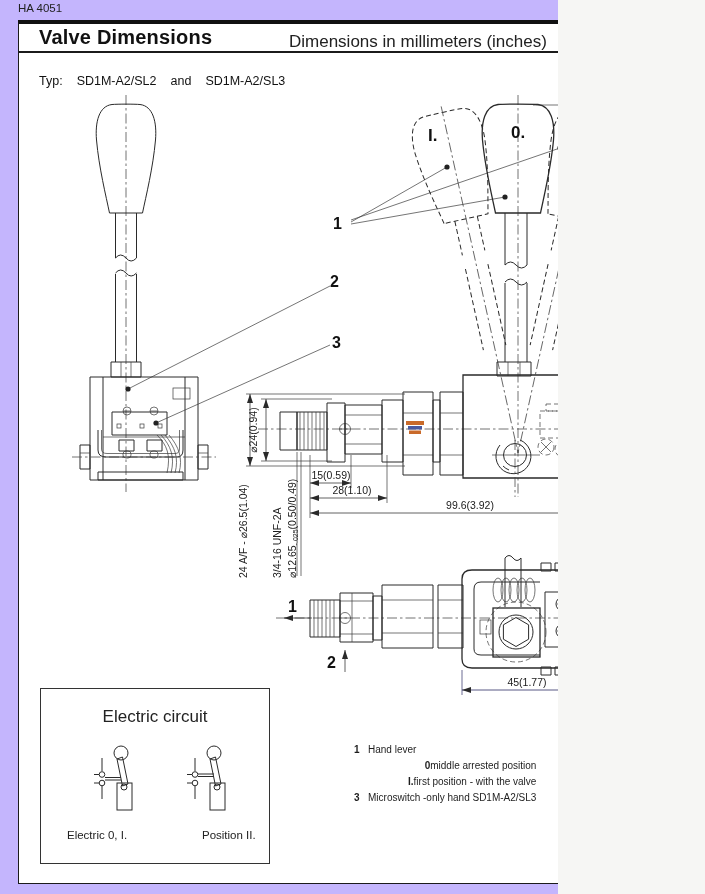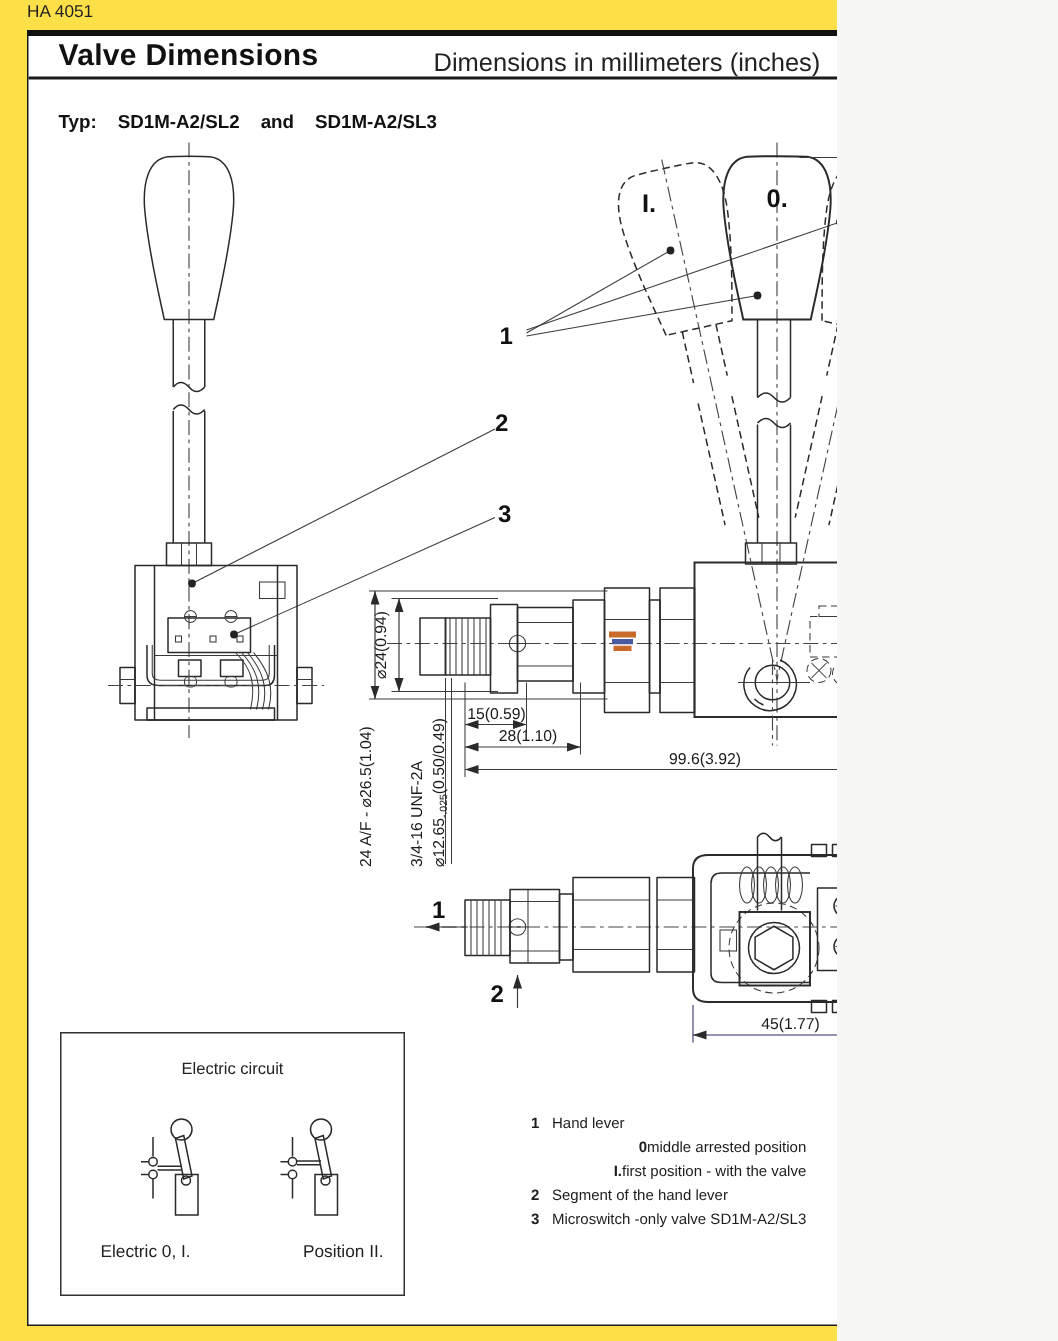--- a/index.html
+++ b/index.html
@@ -1,39 +1,39 @@
 <!DOCTYPE html>
 <html><head>
 <meta charset="utf-8">
 <style>
   html,body{margin:0;padding:0;background:#f6f6f4;}
-  .page{position:relative;width:558px;height:894px;background:#fde047;font-family:"Liberation Sans",sans-serif;color:#1c1c1c;overflow:hidden;}
+  .page{position:relative;width:558px;height:894px;background:#c4b5fd;font-family:"Liberation Sans",sans-serif;color:#1c1c1c;overflow:hidden;}
   .doc-code{position:absolute;left:18px;top:2px;font-size:11.5px;color:#222;}
   .frame{position:absolute;left:18px;top:20px;width:678px;height:864px;border:1.5px solid #1b1b1b;border-top:4px solid #111;box-sizing:border-box;background:#fff;}
   .hdr{position:absolute;left:0;top:0;width:100%;height:29px;border-bottom:2px solid #1b1b1b;box-sizing:border-box;}
   .hdr-title{position:absolute;left:20px;top:2px;font-size:20px;font-weight:bold;letter-spacing:.2px;color:#111;}
   .hdr-sub{position:absolute;left:270px;top:8px;font-size:17px;color:#222;}
-  .typ{position:absolute;left:20px;top:50px;font-size:12.5px;font-weight:bold;color:#111;}
+  .typ{position:absolute;left:20px;top:50px;font-size:12.5px;font-weight:normal;color:#111;}
   .typ span{margin-right:14px;}
   svg.drawing{position:absolute;left:0;top:0;}
   .ln{stroke:#2a2a2a;fill:none;stroke-width:1;stroke-linecap:butt;stroke-linejoin:round;}
   .ln2{stroke:#2a2a2a;fill:none;stroke-width:1.3;}
   .thin{stroke:#3a3a3a;fill:none;stroke-width:.7;}
   .dash{stroke-dasharray:5 3;}
   .cl{stroke:#444;fill:none;stroke-width:.75;stroke-dasharray:10 3 2.5 3;}
   .dim{stroke:#3a3a3a;fill:none;stroke-width:.8;marker-start:url(#arr);marker-end:url(#arr);}
   .nv{stroke:#2d2d66;}
   .nv-t{fill:#2d2d66;}
   .dt{font-family:"Liberation Sans",sans-serif;font-size:10.5px;fill:#1a1a1a;}
   .dt-s{font-size:7px;}
   .co{font-family:"Liberation Sans",sans-serif;font-size:16px;font-weight:bold;fill:#111;}
   .pos{font-family:"Liberation Sans",sans-serif;font-size:17px;font-weight:bold;fill:#111;}
   .dot{fill:#222;stroke:none;}
   .ecbox{position:absolute;left:40px;top:688px;width:230px;height:176px;border:1.2px solid #333;box-sizing:border-box;background:#fff;}
-  .ec-title{position:absolute;left:0;top:18px;width:100%;text-align:center;font-size:11px;color:#222;}
+  .ec-title{position:absolute;left:0;top:18px;width:100%;text-align:center;font-size:17px;color:#222;}
   .ec-l{position:absolute;font-size:11.5px;color:#222;top:140px;}
   .ec-l.a{left:26px;}
   .ec-l.b{left:128px;margin-left:33px;}
   .legend{position:absolute;left:354px;top:742px;font-size:10px;color:#1d1d1d;line-height:16px;}
   .lg-row{white-space:nowrap;}
   .lg-key{font-weight:bold;display:inline-block;min-width:14px;}
   .lg-sub{padding-left:13px;text-align:right;}
 </style>
 </head>
 <body>
@@ -377,17 +377,16 @@
       </g>
     </svg>
     <div class="ec-l a">Electric 0, I.</div>
     <div class="ec-l b">Position II.</div>
   </div>
 
   <div class="legend">
     <div class="lg-row"><span class="lg-key">1</span><span>Hand lever</span></div>
     <div class="lg-row lg-sub"><span class="lg-key">0</span><span>middle arrested position</span></div>
     <div class="lg-row lg-sub"><span class="lg-key">I.</span><span>first position - with the valve</span></div>
-    <div class="lg-row"><span class="lg-key">2</span><span>Segment of the hand lever</span></div>
-    <div class="lg-row"><span class="lg-key">3</span><span>Microswitch -only valve SD1M-A2/SL3</span></div>
+    <div class="lg-row"><span class="lg-key">3</span><span>Microswitch -only hand SD1M-A2/SL3</span></div>
   </div>
 
 </div>
 
 </body></html>

